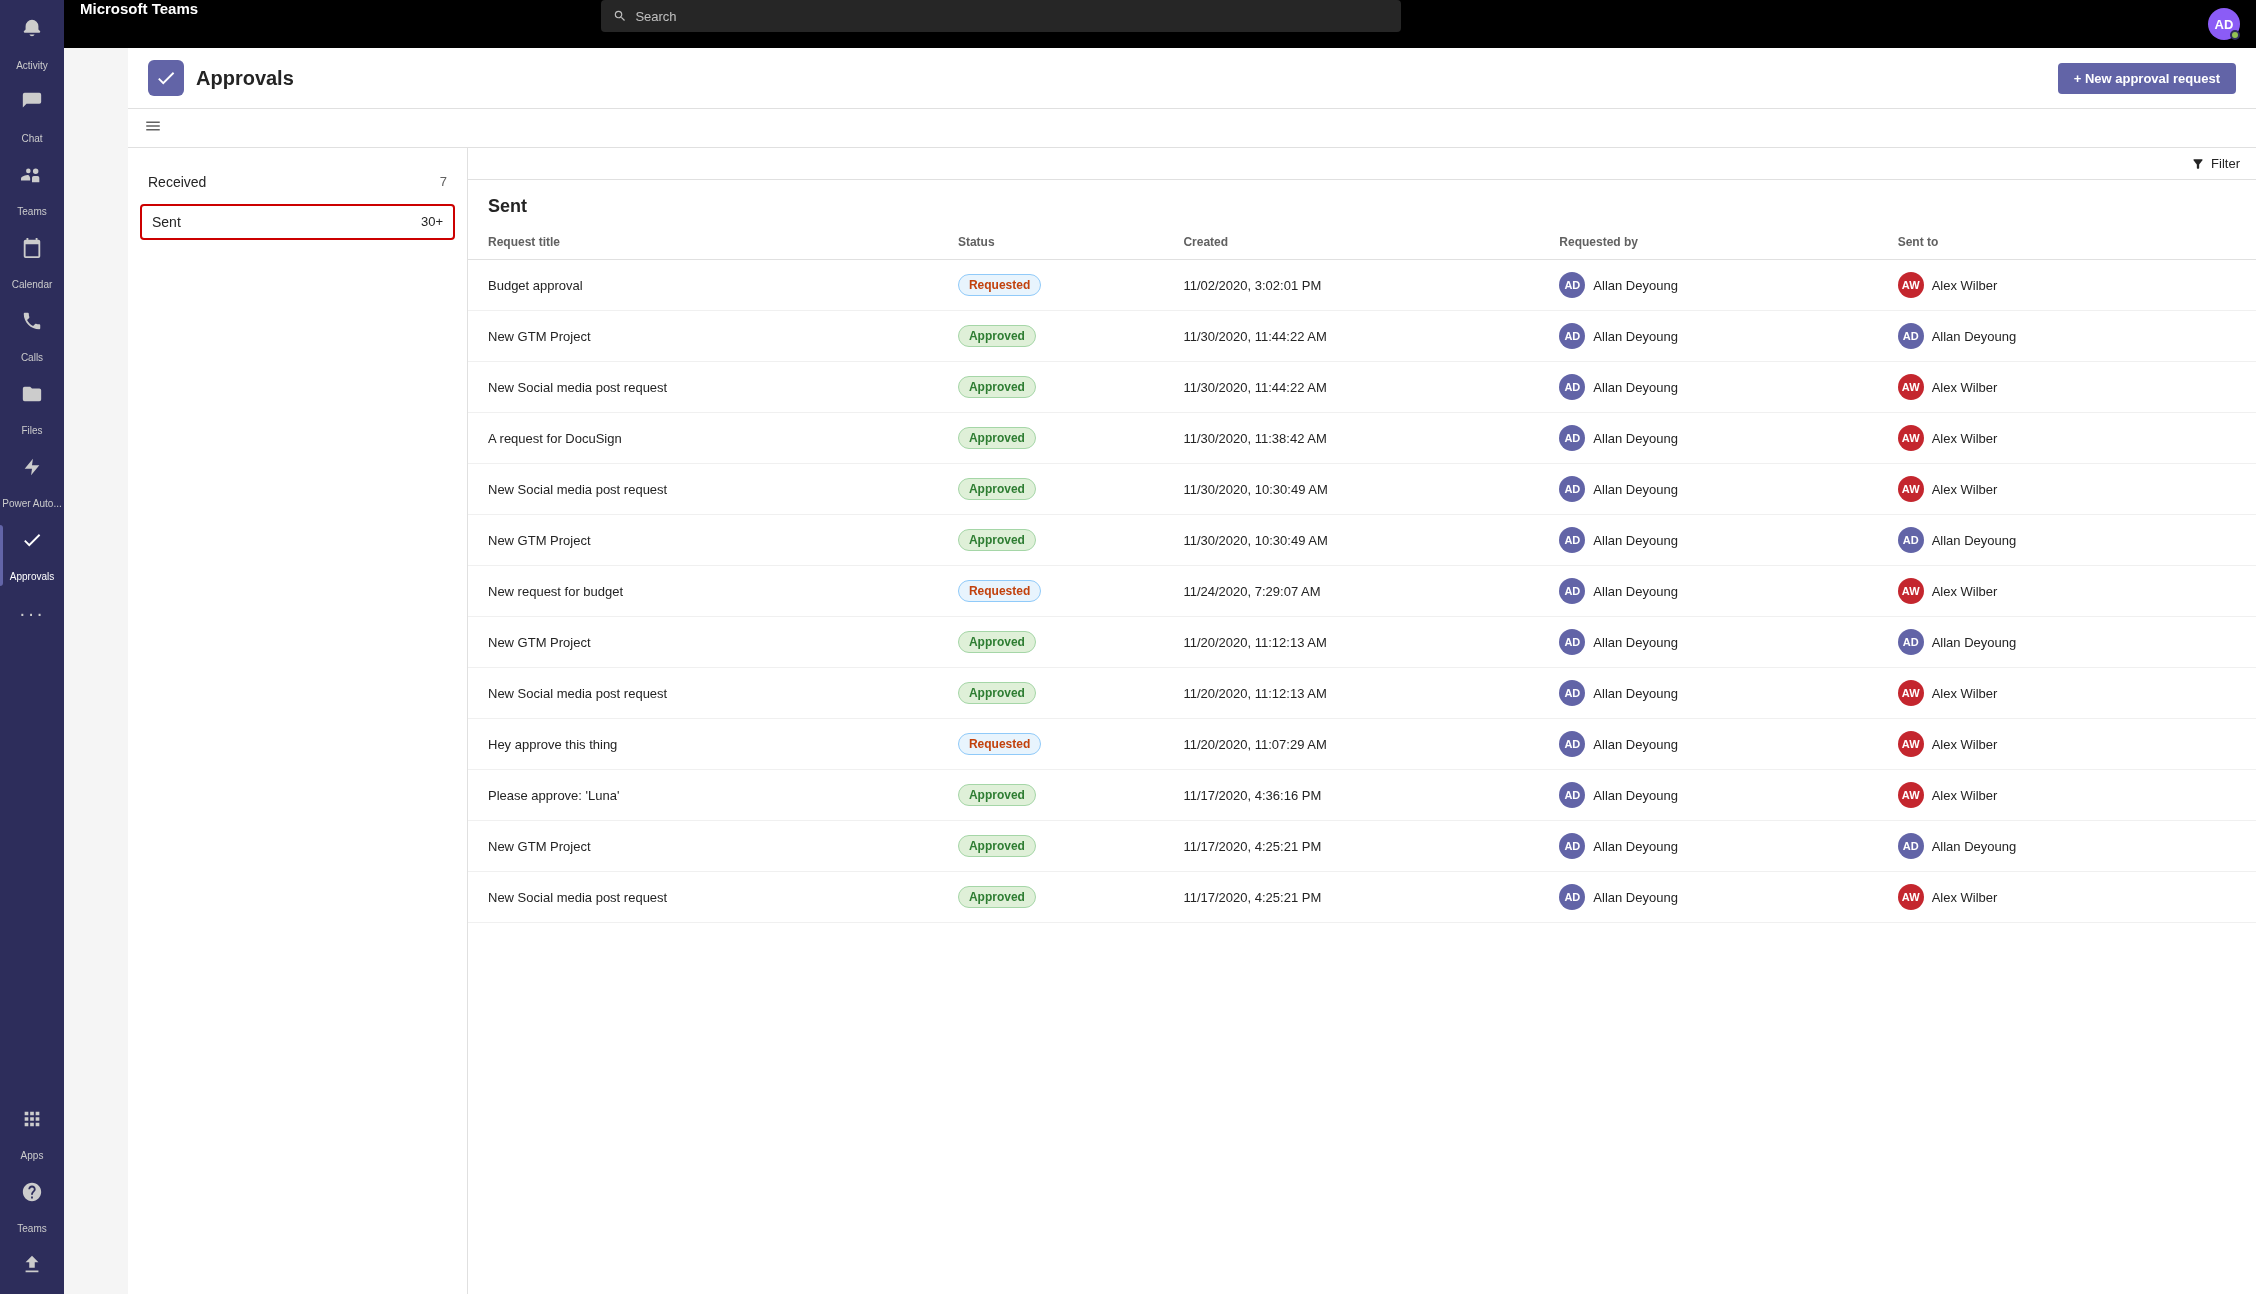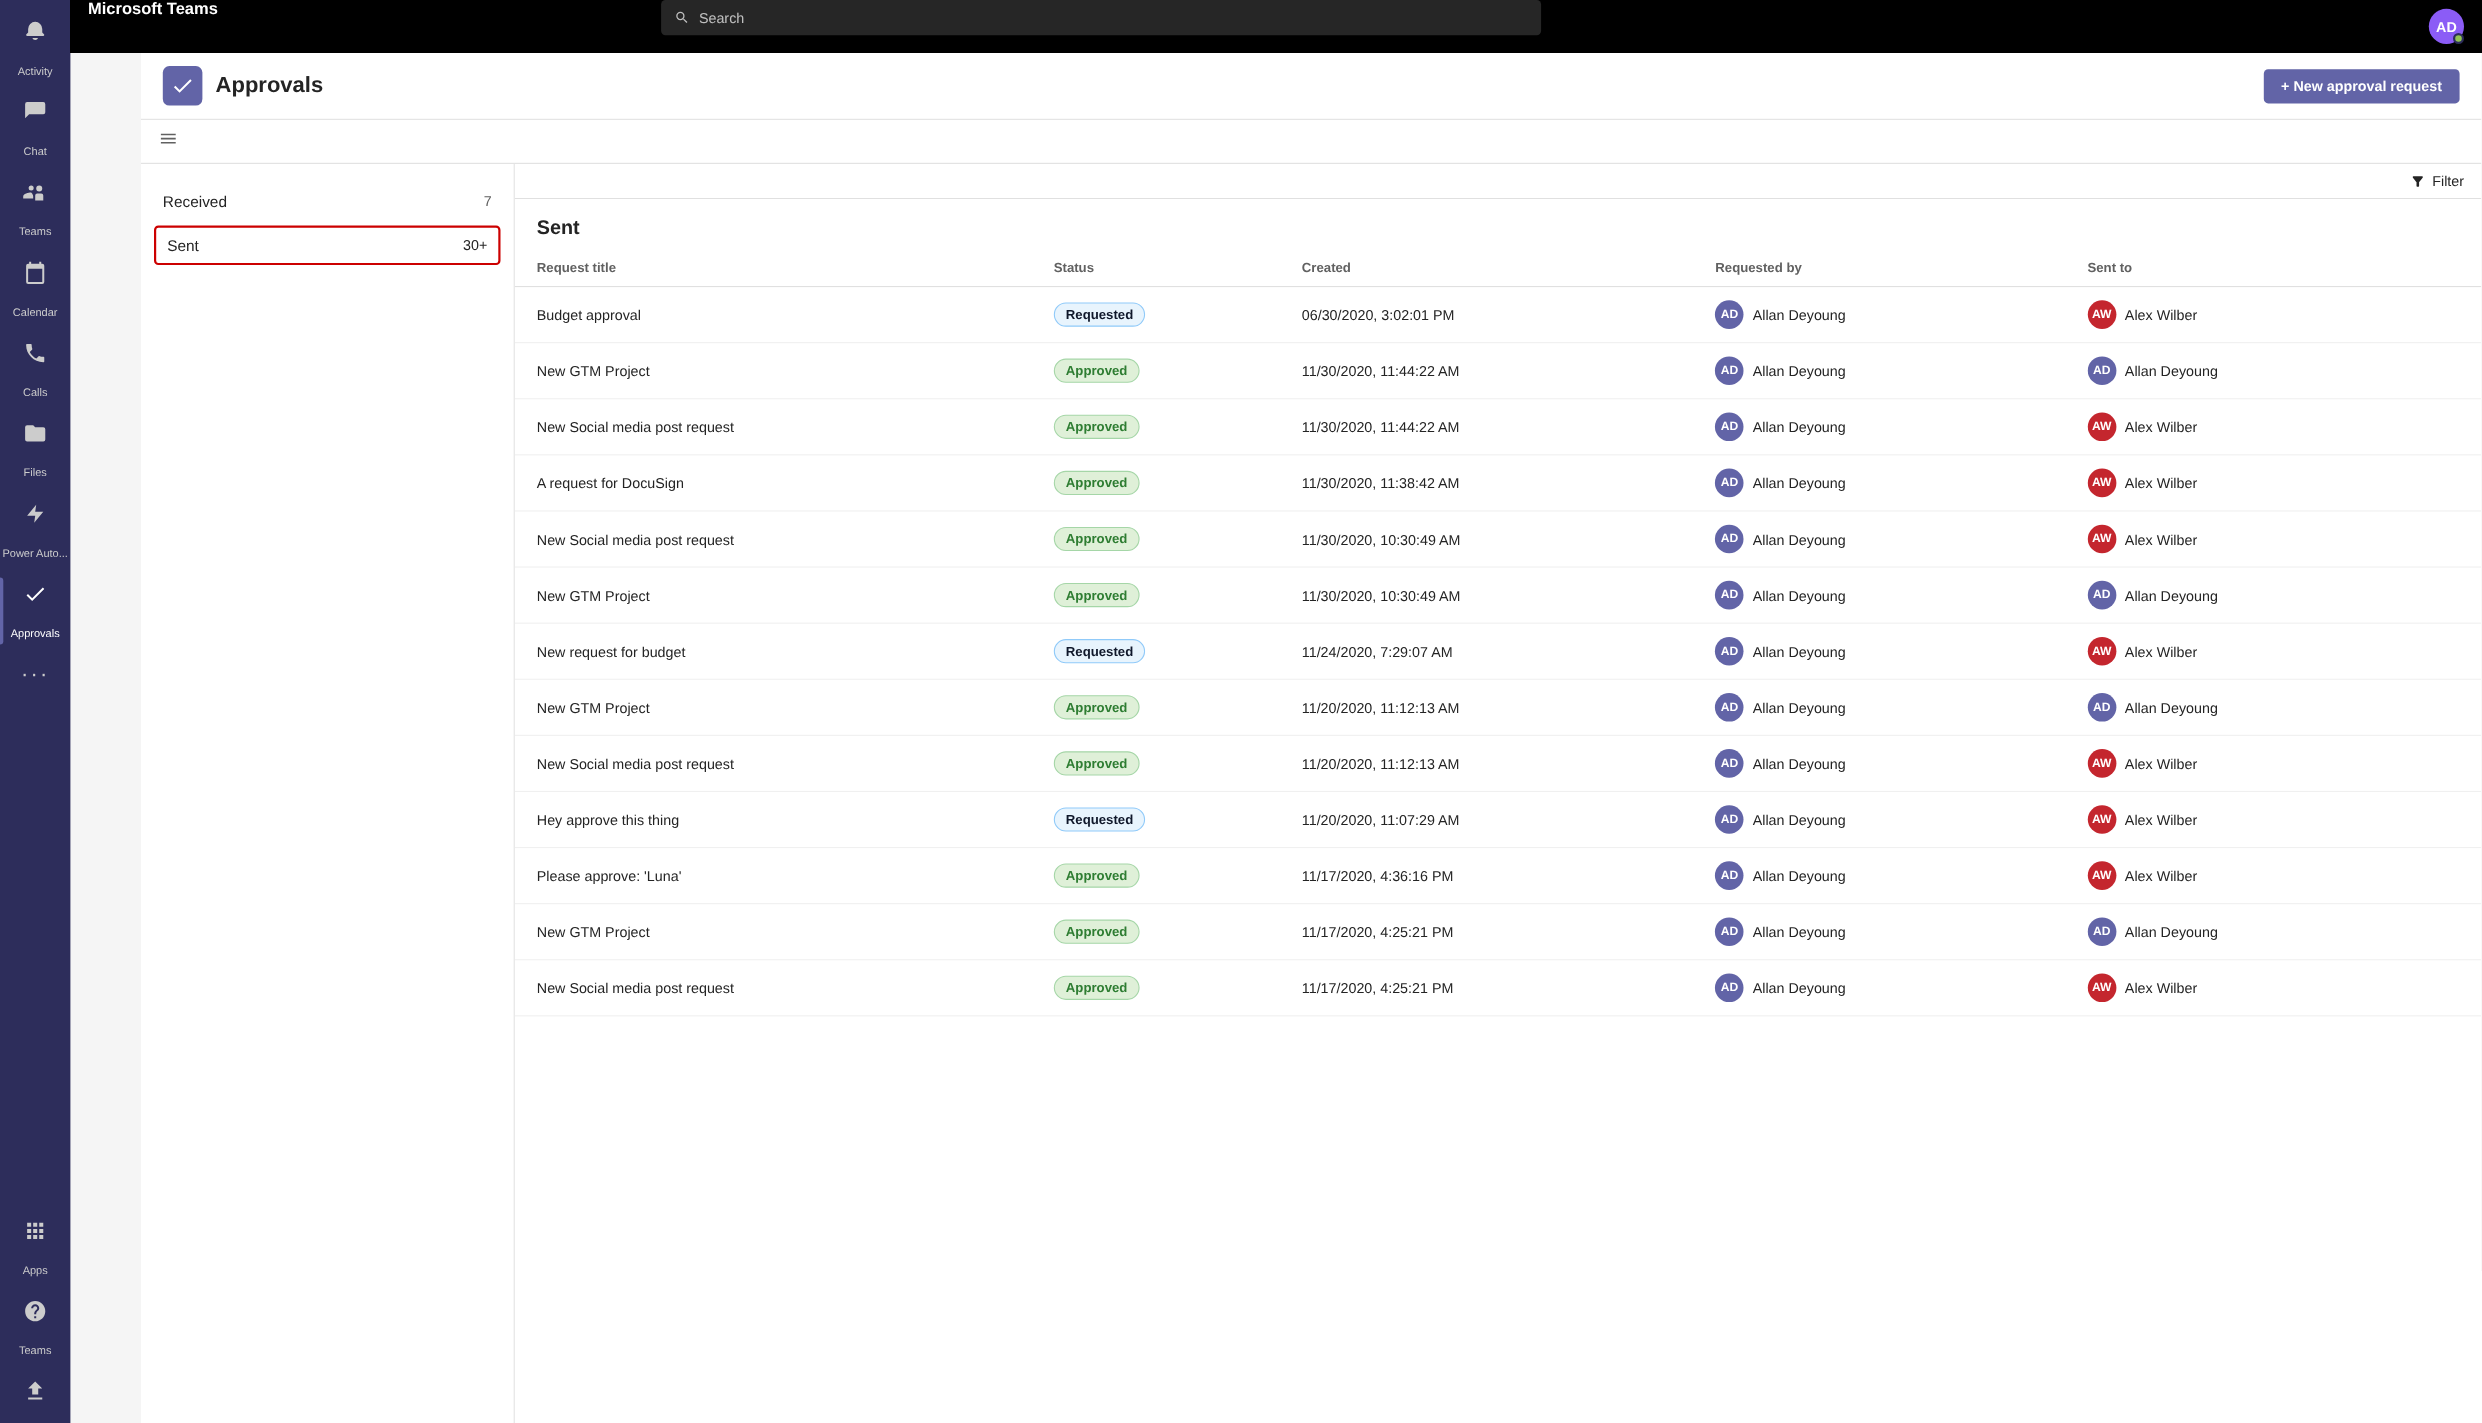--- a/index.html
+++ b/index.html
@@ -260,21 +260,21 @@
       font-size: 12px;
       font-weight: 600;
     }
     .status-approved {
       background: #dff0d8;
       color: #2e7d32;
       border: 1px solid #a5d6a7;
     }
     .status-requested {
       background: #e8f4fd;
-      color: #0f172a;
+      color: #c2410c;
       border: 1px solid #90caf9;
     }
     .person-cell {
       display: flex; align-items: center; gap: 8px;
     }
     .person-avatar {
       width: 26px; height: 26px;
       border-radius: 50%;
       background: #8b5cf6;
       display: flex; align-items: center; justify-content: center;
@@ -443,21 +443,21 @@
           <span>Requested by</span>
           <span>Sent to</span>
         </div>
 
         <div id="table-body">
             <div class="table-row">
     <span>Budget approval</span>
     <span>
       <span class="status-badge status-requested">Requested</span>
     </span>
-    <span>06/30/2020, 3:02:01 PM</span>
+    <span>11/02/2020, 3:02:01 PM</span>
     <span class="person-cell">
       <span class="person-avatar" style="background:#6264a7">AD</span>
       <span>Allan Deyoung</span>
     </span>
     <span class="person-cell">
       <span class="person-avatar" style="background:#c4262e">AW</span>
       <span>Alex Wilber</span>
     </span>
   </div>
             <div class="table-row">

